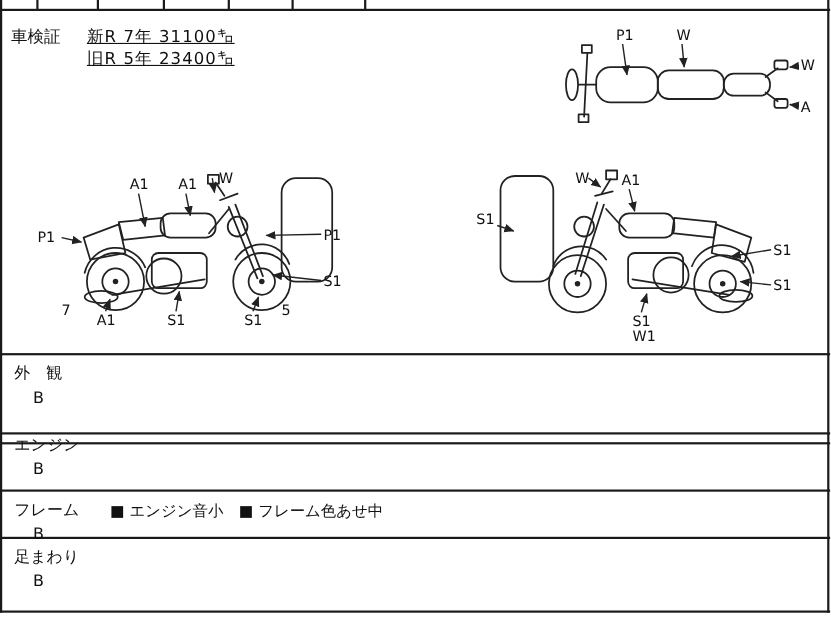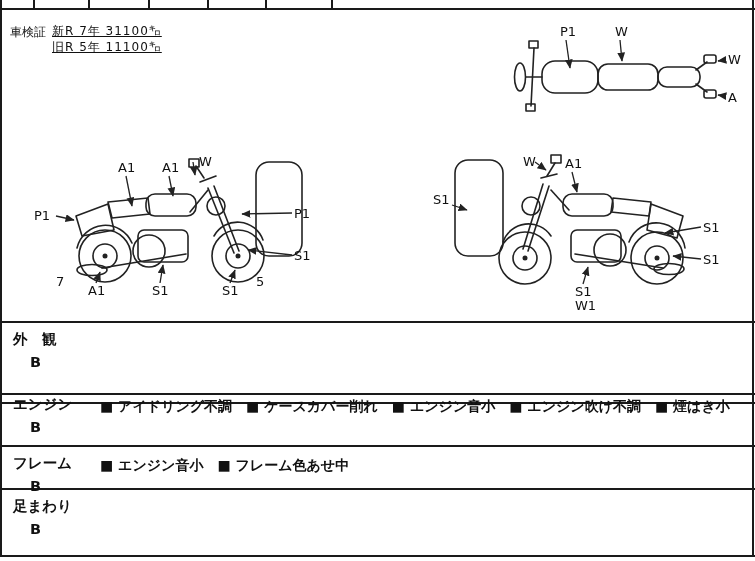--- a/index.html
+++ b/index.html
@@ -7,24 +7,24 @@
   body {
     font-family:"DejaVu Sans","Liberation Sans",sans-serif;
     color:#111;
   }
   .sheet { position:relative; width:755px; height:561px; background:#fff; overflow:hidden; }
 
   .hline { position:absolute; left:0; width:755px; height:2px; background:#1a1a1a; }
   .vline { position:absolute; width:2px; background:#1a1a1a; }
   .tick  { position:absolute; top:0; height:9px; width:2px; background:#1a1a1a; }
 
-  .shaken { position:absolute; left:10px; top:24px; font-size:12px; display:flex; gap:6px; }
+  .shaken { position:absolute; left:10px; top:24px; font-size:15px; display:flex; gap:24px; }
   .shaken-lines div { line-height:1.3; letter-spacing:1px;text-decoration:underline; }
 
-  .sec-row   { position:absolute; left:0; width:754px;font-weight:bold; }
+  .sec-row   { position:absolute; left:0; width:754px; }
   .sec-head  { position:absolute; left:13px; top:7px; }
   .sec-label { font-size:14.5px; }
   .sec-grade { font-size:14.5px; padding-left:17px; margin-top:5px; }
   .sec-notes { position:absolute; left:100px; right:14px; top:7px; font-size:14px; line-height:1.6; }
 
   svg.diagram { position:absolute; }
   svg text { font-size:13px; fill:#111; font-family:inherit; }
   .bike   { stroke:#222; fill:none; stroke-width:1.6; stroke-linejoin:round; stroke-linecap:round; }
   .leader { stroke:#222; fill:none; stroke-width:1.3; }
   .hub    { fill:#222; stroke:none; }
@@ -49,21 +49,21 @@
   <div class="hline" style="top:488px"></div>
   <div class="hline" style="top:555px"></div>
 
   <div class="vline" style="left:0;top:0;height:557px"></div>
   <div class="vline" style="left:752px;top:0;height:557px"></div>
 
   <div class="shaken">
     <span>車検証</span>
     <div class="shaken-lines">
       <div>新R 7年 31100㌔</div>
-      <div>旧R 5年 11100㌔</div>
+      <div>旧R 5年 23400㌔</div>
     </div>
   </div>
 
   <svg class="diagram" style="left:500px;top:20px" width="250" height="100" viewBox="0 0 250 100">
     <defs>
       <marker id="m1" markerWidth="8" markerHeight="8" refX="6.5" refY="3" orient="auto">
         <path d="M0,0 L7,3 L0,6 Z" fill="#222"></path>
       </marker>
     </defs>
     <g class="bike">
@@ -200,21 +200,20 @@
       <div class="sec-label">外　観</div>
       <div class="sec-grade">B</div>
     </div>
   </div>
 
   <div class="sec-row" style="top:388px;height:41px">
     <div class="sec-head">
       <div class="sec-label">エンジン</div>
       <div class="sec-grade">B</div>
     </div>
-    <div class="sec-notes">■ アイドリング不調　■ ケースカバー削れ　■ エンジン音小　■ エンジン吹け不調　■ 煙はき小</div>
   </div>
 
   <div class="sec-row" style="top:447px;height:41px">
     <div class="sec-head">
       <div class="sec-label">フレーム</div>
       <div class="sec-grade">B</div>
     </div>
     <div class="sec-notes">■ エンジン音小　■ フレーム色あせ中</div>
   </div>
 

